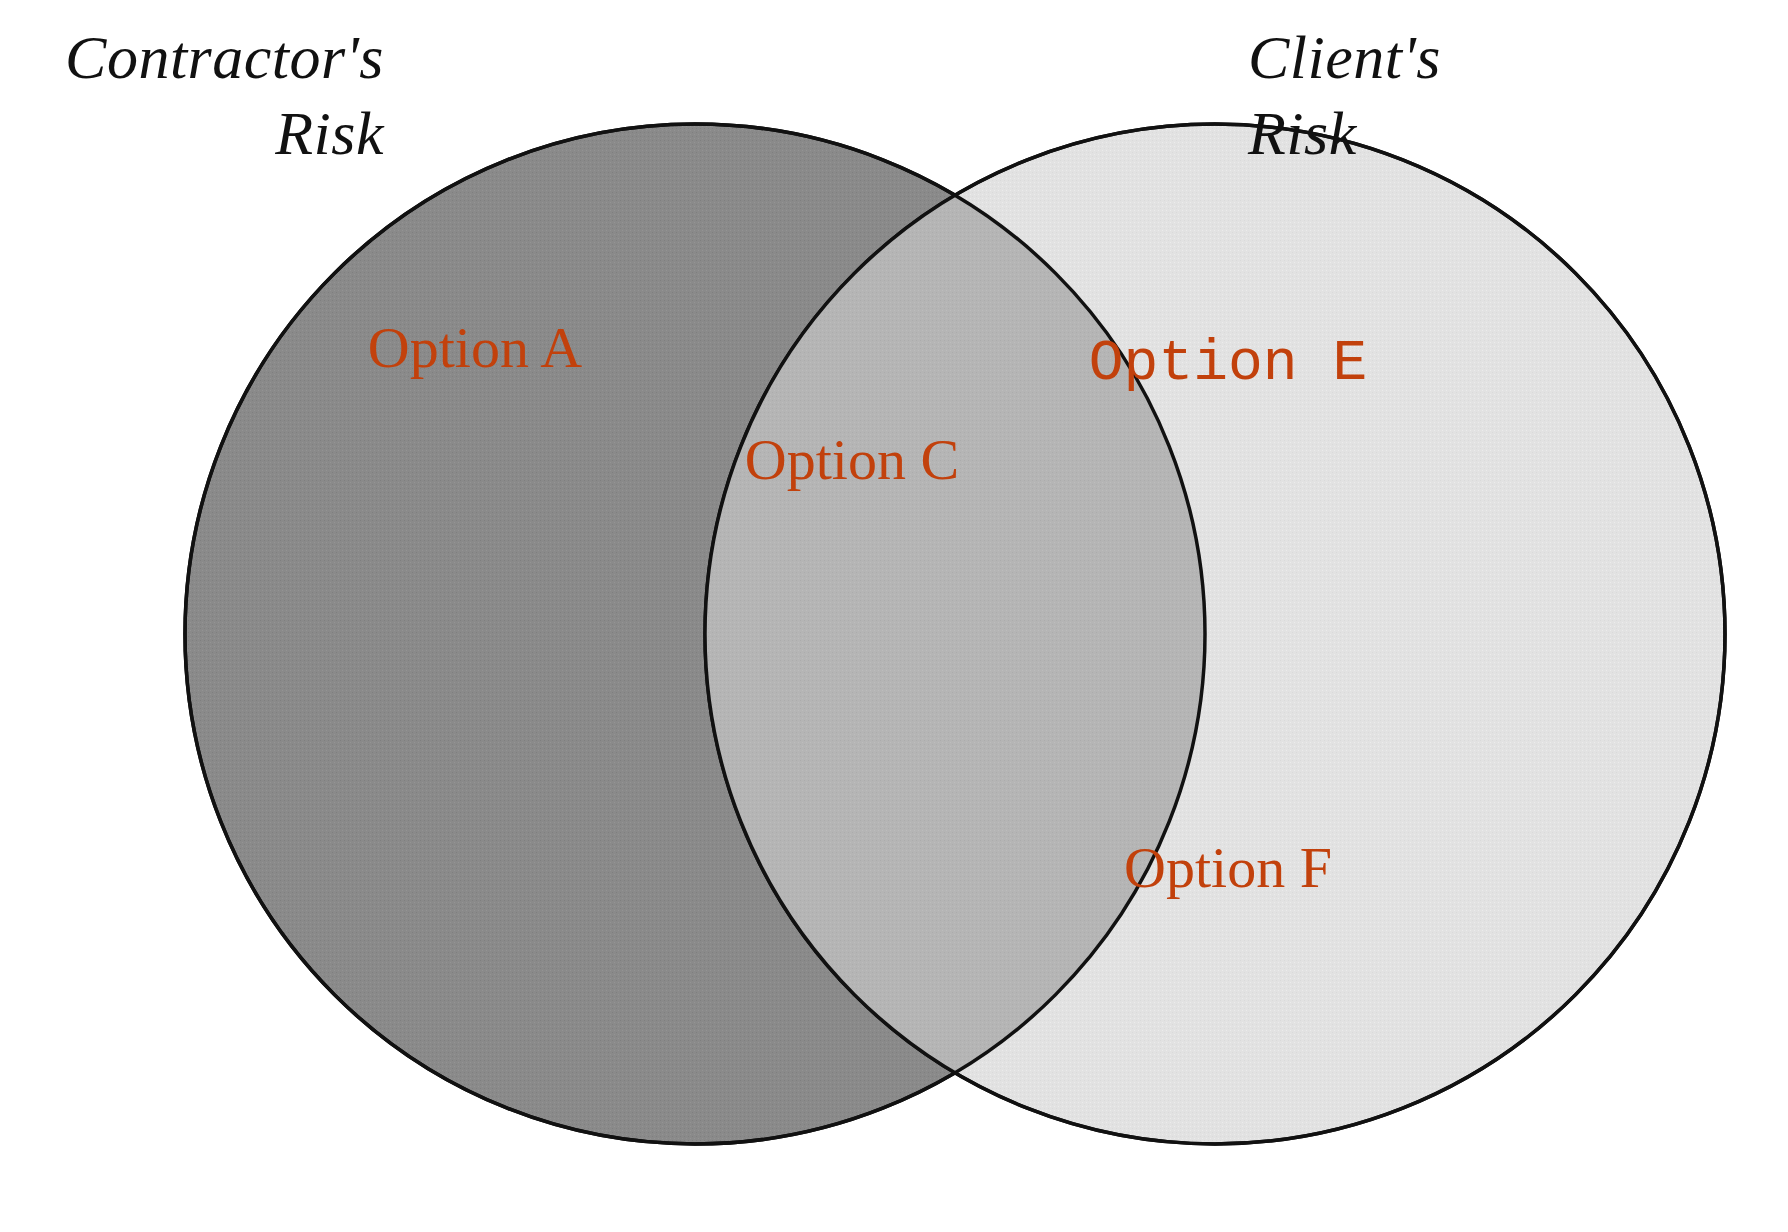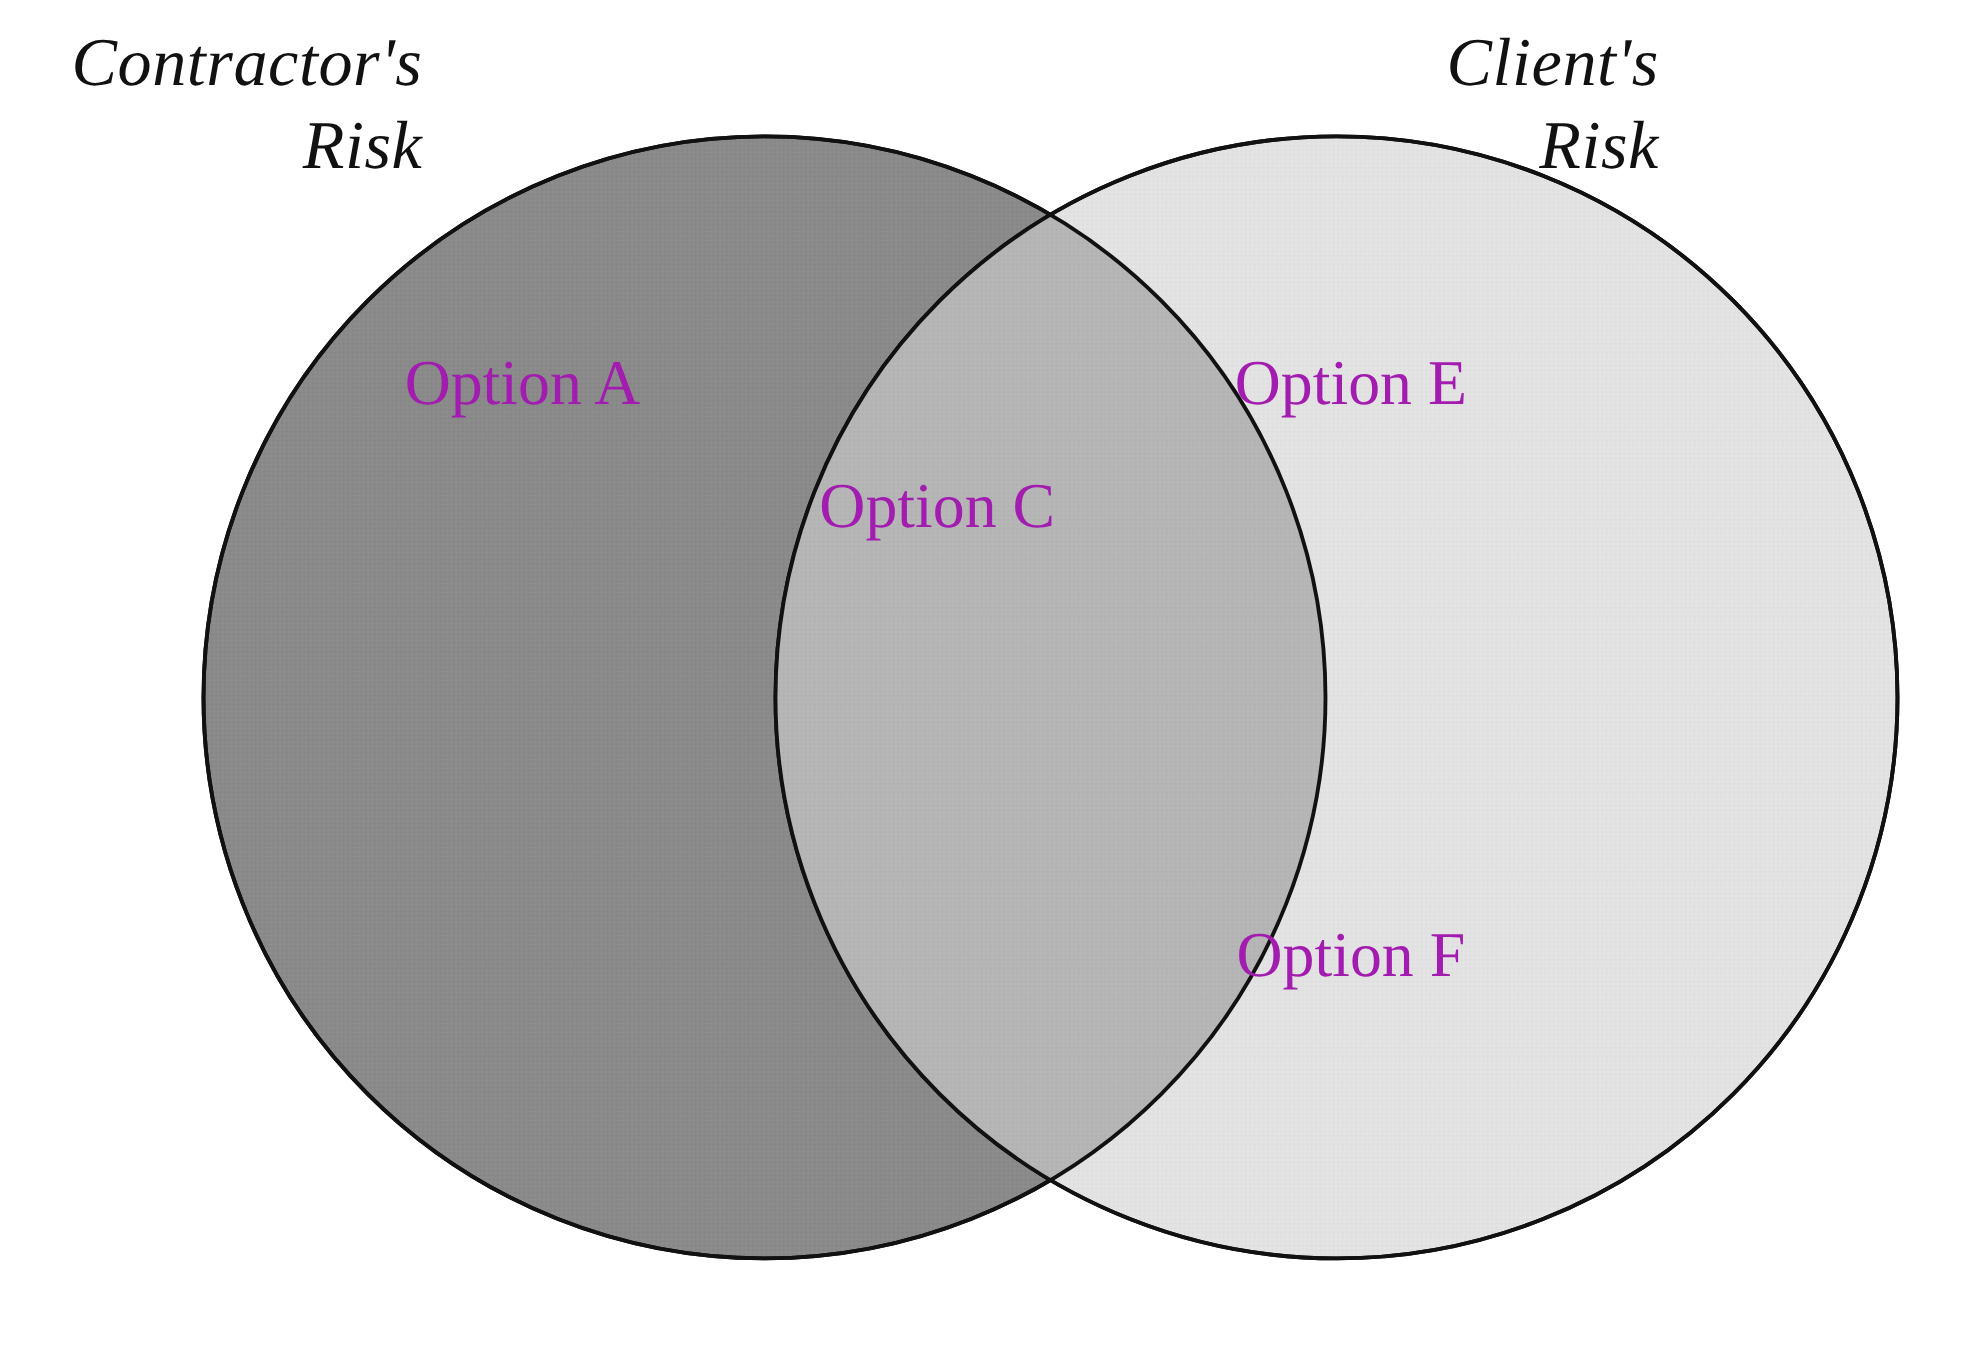--- a/index.html
+++ b/index.html
@@ -46,44 +46,44 @@
   }
   #label-contractor {
     left: 24px;
     top: 20px;
     text-align: right;
     width: 360px;
   }
   #label-client {
     right: 280px;
     top: 20px;
-    text-align: right;
+    text-align: left;
     width: 260px;
   }
   .side-label .line {
     display: block;
     font-style: italic;
   }
 
   
   .option-label {
     position: absolute;
     font-size: 58px;
     line-height: 1;
     white-space: nowrap;
-    color: #a21caf;
+    color: #c2410c;
     transform: translate(-50%, -50%);
     pointer-events: none;
   }
 
   #option-a { left: 475px;  top: 348px; }
   #option-b { left: 475px;  top: 852px; }
   #option-c { left: 852px;  top: 460px; }
   #option-d { left: 850px;  top: 708px; }
-  #option-e { left: 1228px; top: 348px; }
+  #option-e { left: 1228px; top: 364px; font-family: Liberation Mono, monospace; }
   #option-f { left: 1228px; top: 852px; margin-top: 16px; }
 </style>
 </head>
 <body style="background: rgb(255, 255, 255);">
 
 <div id="venn-figure">
 
   <svg id="venn-svg" viewBox="0 0 1788 1232" xmlns="http://www.w3.org/2000/svg" aria-hidden="true">
     <defs>
 

